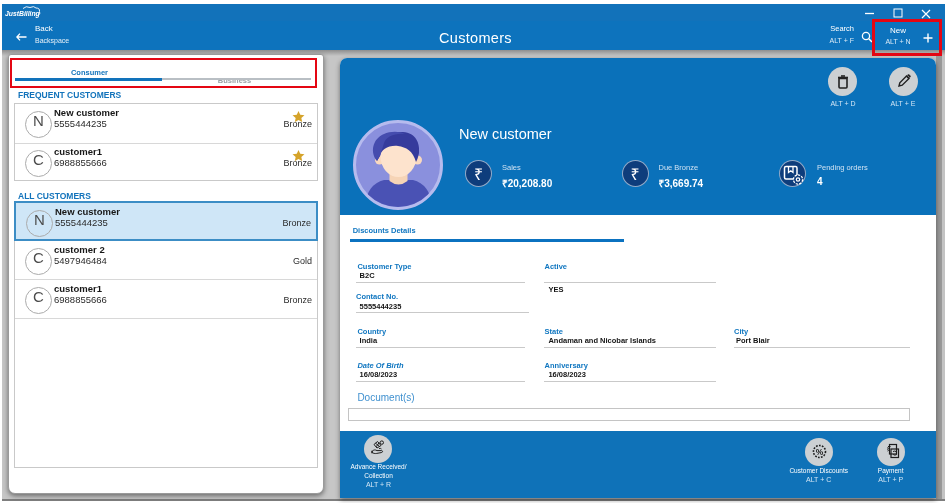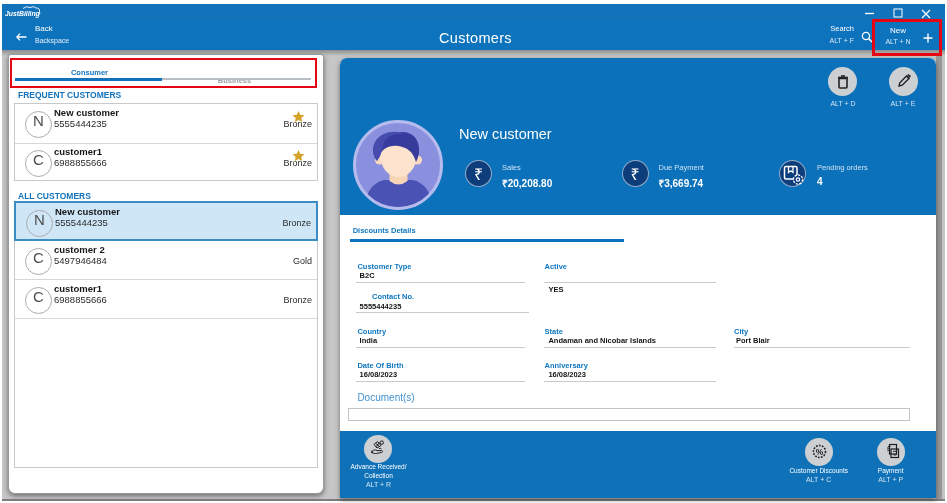--- a/index.html
+++ b/index.html
@@ -220,21 +220,21 @@
       <path d="M21 38 C18 15 36 8 47 9 C60 10 64 20 63 30 C62 35 61 37 60 39 C57 28 50 24 42 23 C32 22 25 27 24 33 Z" fill="#363b9c"></path>
       <path d="M21 38 C14 30 16 16 28 11 C34 8 44 8 49 11 C38 10 30 14 28 20 C26 26 25 32 21 38 Z" fill="#454cae"></path>
     </svg>
   </div>
   <div class="abs" id="custname">New customer</div>
 
   <div class="stat-ic" style="left:125px; top:101.5px;">₹</div>
   <div class="stat-lb" style="left:162px; top:104.5px;">Sales</div>
   <div class="stat-vl" style="left:162px; top:118px;">₹20,208.80</div>
   <div class="stat-ic" style="left:281.5px; top:101.5px;">₹</div>
-  <div class="stat-lb" style="left:318.5px; top:104.5px;">Due Payment</div>
+  <div class="stat-lb" style="left:318.5px; top:104.5px;">Due Bronze</div>
   <div class="stat-vl" style="left:318.5px; top:118px;">₹3,669.74</div>
   <div class="stat-ic" style="left:439px; top:101.5px;"></div>
   <div class="abs" style="left:443px; top:106px;">
     <svg width="22" height="22" viewBox="0 0 22 22">
       <rect x="1.5" y="2.5" width="12.5" height="12.5" rx="1.5" fill="none" stroke="#fff" stroke-width="1.5"></rect>
       <path d="M5.5 2.5 L5.5 8.5 L7.8 6.8 L10 8.5 L10 2.5" fill="none" stroke="#fff" stroke-width="1.3"></path>
       <circle cx="15" cy="15.5" r="4.6" fill="#0e3d7c" stroke="#fff" stroke-width="1.3" stroke-dasharray="2.4 1.1"></circle>
       <circle cx="15" cy="15.5" r="1.7" fill="none" stroke="#fff" stroke-width="1.2"></circle>
     </svg>
   </div>
@@ -244,35 +244,35 @@
   <div class="abs" id="ptabtxt">Discounts Details</div>
   <div class="abs" id="ptabbar"></div>
 
   <div class="flabel" style="left:17.4px; top:205px;">Customer Type</div>
   <div class="fvalue" style="left:19.6px; top:214px;">B2C</div>
   <div class="fline" style="left:16px; top:205px; width:169px; height:20px;"></div>
   <div class="flabel" style="left:204.5px; top:205px;">Active</div>
   <div class="fvalue" style="left:208.4px; top:228px;text-align:center;">YES</div>
   <div class="fline" style="left:204px; top:205px; width:172px; height:20px;"></div>
 
-  <div class="flabel" style="left:32px; top:235px;">Contact No.</div>
+  <div class="flabel" style="left:16px; top:235px;">Contact No.</div>
   <div class="fvalue" style="left:19.6px; top:244.5px;">5555444235</div>
   <div class="fline" style="left:16px; top:235px; width:173px; height:20px;"></div>
 
   <div class="flabel" style="left:17.4px; top:270px;">Country</div>
   <div class="fvalue" style="left:19.6px; top:279px;">India</div>
   <div class="fline" style="left:16px; top:270px; width:169px; height:19.5px;"></div>
   <div class="flabel" style="left:204.5px; top:270px;">State</div>
   <div class="fvalue" style="left:208.4px; top:279px;">Andaman and Nicobar Islands</div>
   <div class="fline" style="left:204px; top:270px; width:172px; height:19.5px;"></div>
   <div class="flabel" style="left:394px; top:270px;">City</div>
   <div class="fvalue" style="left:396px; top:279px;">Port Blair</div>
   <div class="fline" style="left:393.5px; top:270px; width:176.5px; height:19.5px;"></div>
 
-  <div class="flabel" style="left:17.4px; top:303.5px;">Date Of Birth</div>
+  <div class="flabel" style="left:17.4px; top:303.5px;font-style:italic;">Date Of Birth</div>
   <div class="fvalue" style="left:19.6px; top:313px;">16/08/2023</div>
   <div class="fline" style="left:16px; top:303.5px; width:169px; height:20.5px;"></div>
   <div class="flabel" style="left:204.5px; top:303.5px;">Anniversary</div>
   <div class="fvalue" style="left:208.4px; top:313px;">16/08/2023</div>
   <div class="fline" style="left:204px; top:303.5px; width:172px; height:20.5px;"></div>
 
   <div class="abs" style="left:17.4px; top:333.5px; color:#3f90cf; font-size:10px;">Document(s)</div>
   <div class="abs" id="docbox"></div>
 
   <div class="graycirc" style="left:24px; top:377px; width:28px; height:28px;"></div>

